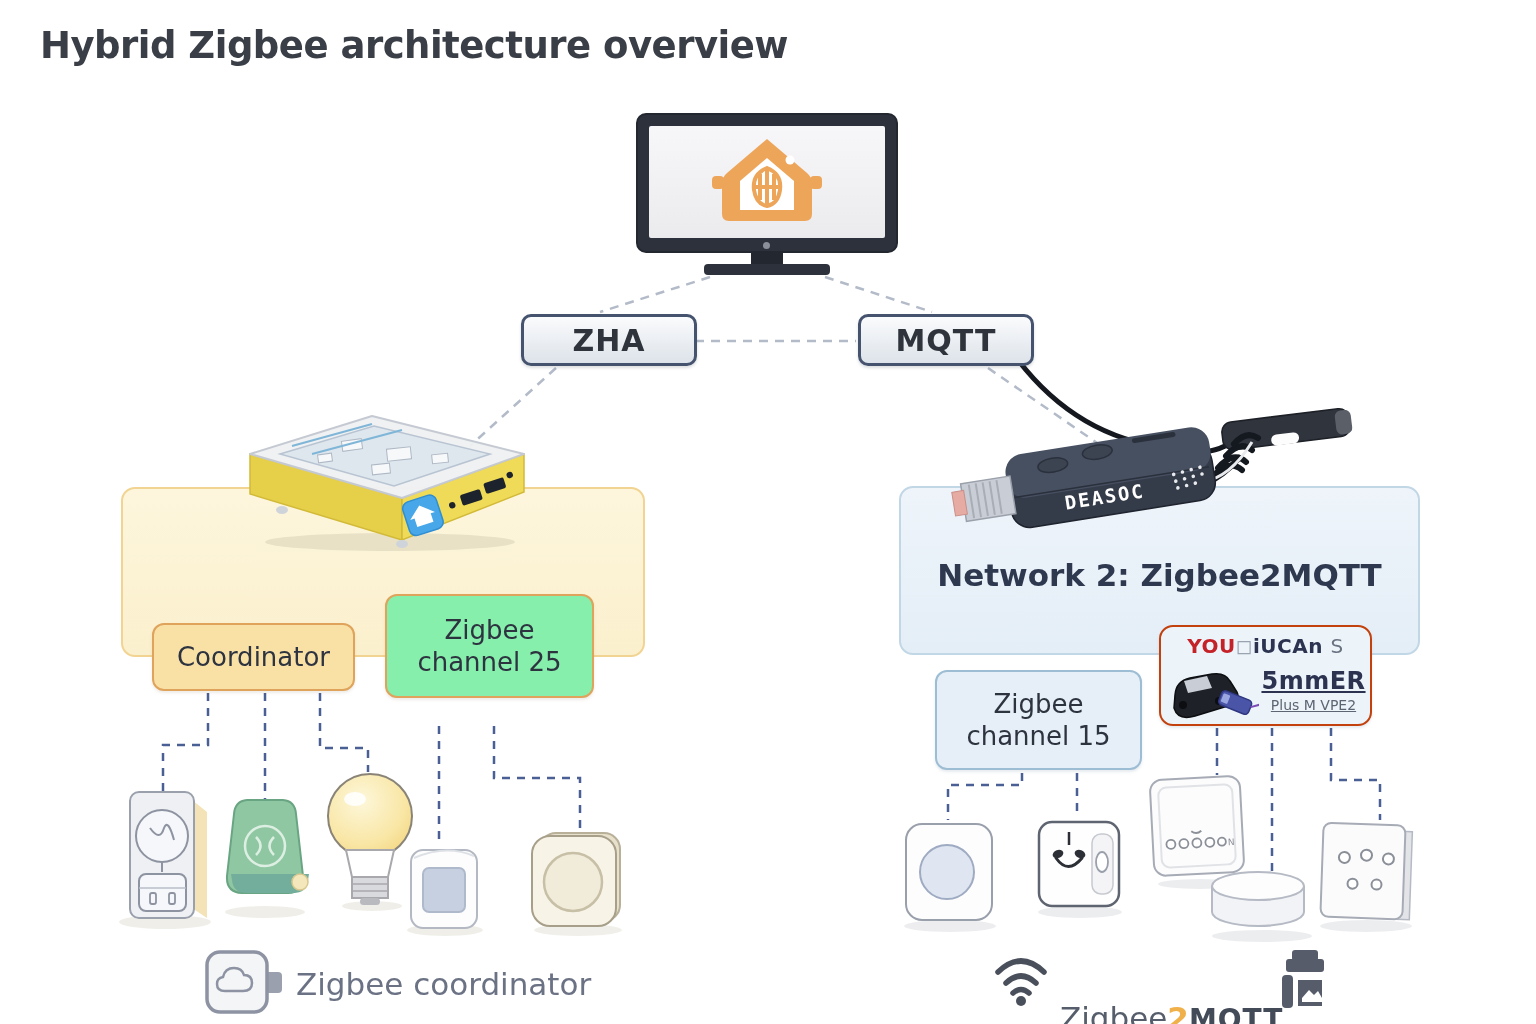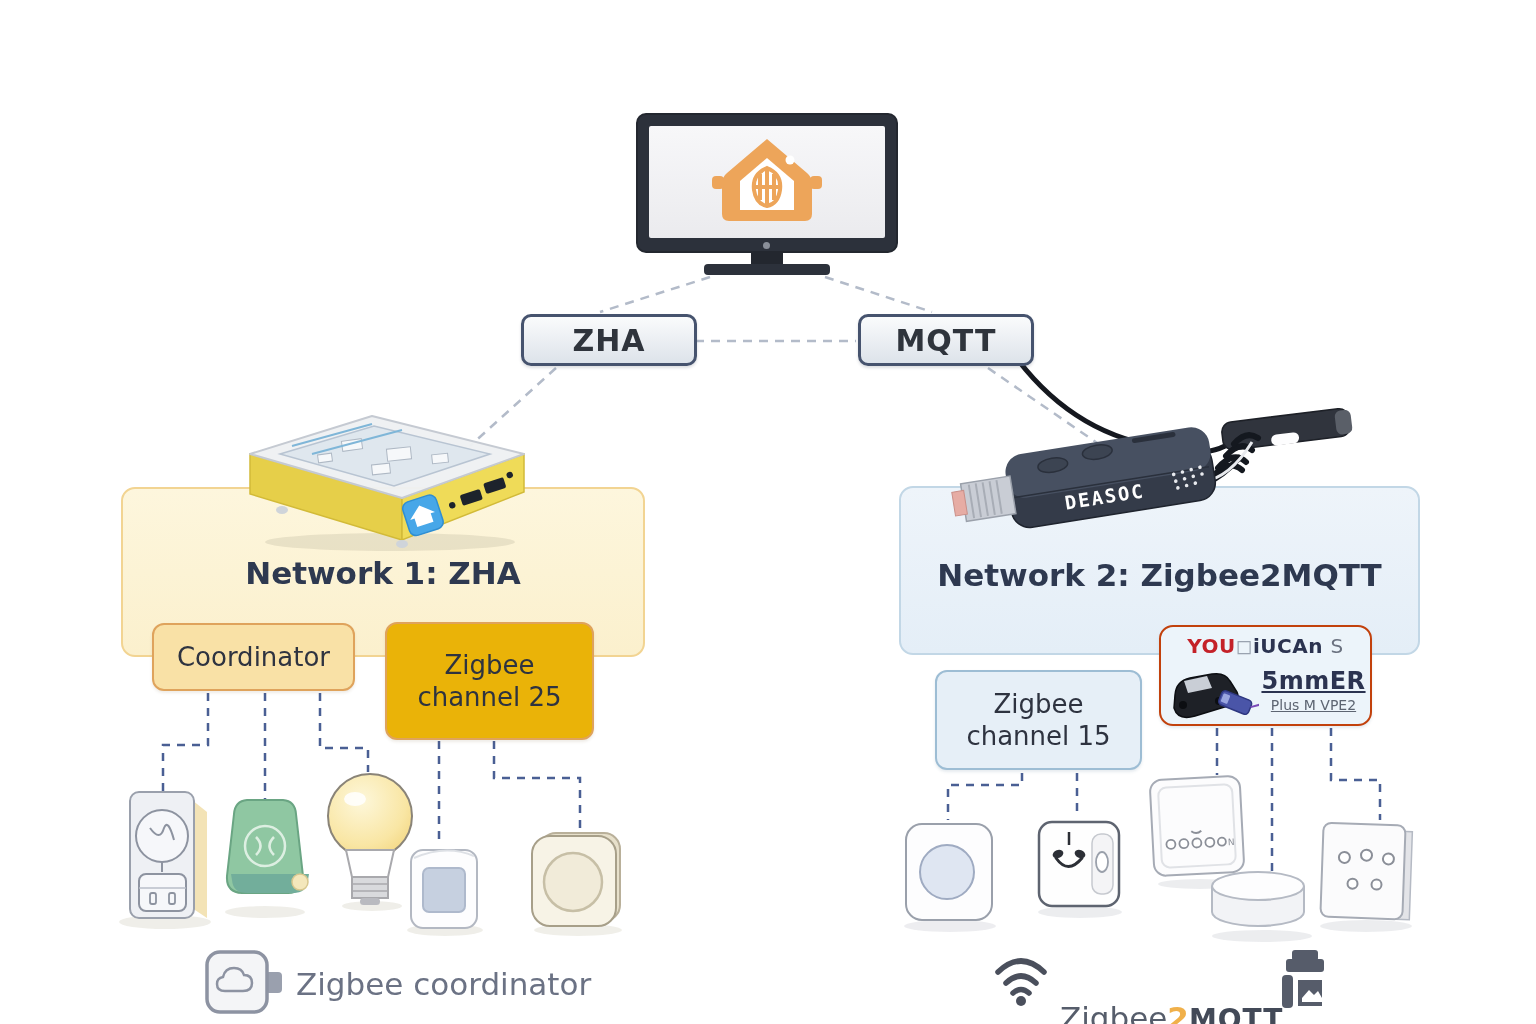--- a/index.html
+++ b/index.html
@@ -31,21 +31,21 @@
   .panel1{left:121px;top:487px;width:524px;height:170px;background:linear-gradient(180deg,#fdf6dd,#fbf0cd);border:2px solid #f2d492;}
   .panel2{left:899px;top:486px;width:521px;height:169px;background:linear-gradient(180deg,#eef4fa,#e4eef7);border:2px solid #c2d7e6;}
   .panel-title{font-size:31px;font-weight:700;color:#2e3950;text-align:center;}
   .p1-title{left:121px;top:555px;width:524px;}
   .p2-title{left:899px;top:557px;width:521px;}
 
   .subbox{box-sizing:border-box;border-radius:12px;display:flex;align-items:center;justify-content:center;
           text-align:center;font-size:26px;color:#2e3340;line-height:1.25;
           box-shadow:0 2px 3px rgba(120,100,60,.12);}
   .box-coordinator{left:152px;top:623px;width:203px;height:68px;background:#f9e1a6;border:2px solid #dfa35c;}
-  .box-channel25{left:385px;top:622px;width:209px;height:118px;background:#eab308;border:2px solid #dfa35c;}
+  .box-channel25{left:385px;top:594px;width:209px;height:104px;background:#86efac;border:2px solid #dfa35c;}
   .box-channel15{left:935px;top:626px;width:207px;height:100px;background:#e6eff7;border:2px solid #9dbdd4;box-shadow:0 2px 3px rgba(90,120,150,.15);margin-top:44px;}
   .box-vendor{left:1159px;top:625px;width:213px;height:101px;background:#ecf4fa;border:2px solid #c2410c;border-radius:14px;box-sizing:border-box;box-shadow:0 2px 3px rgba(90,120,150,.15);}
   .channel-text{width:160px;}
 
   
   .vendor-line1{position:absolute;top:7px;left:0;width:100%;text-align:center;font-size:20px;font-weight:700;letter-spacing:.5px;}
   .vendor-line1 .red{color:#c42128;}
   .vendor-line1 .boxch{color:#9aa3b0;font-weight:400;}
   .vendor-line1 .navy{color:#2b3350;}
   .vendor-line1 .sfx{color:#6b7280;font-weight:400;}
@@ -88,24 +88,24 @@
       <path d="M494,726 V778 H580 V832"></path>
 
       <path d="M1022,728 V785 H948 V820"></path>
       <path d="M1077,728 V816"></path>
       <path d="M1217,728 V775"></path>
       <path d="M1272,728 V880"></path>
       <path d="M1331,728 V780 H1380 V820"></path>
     </g>
   </svg>
 
+  <div class="abs page-title">Hybrid Zigbee architecture overview</div>
 
   <div class="abs panel panel1"></div>
   <div class="abs panel panel2"></div>
-  <div class="abs panel-title p1-title">Network 1: ZHA</div>
   <div class="abs panel-title p2-title">Network 2: Zigbee2MQTT</div>
 
   <div class="abs subbox box-coordinator">
     <span>Coordinator</span>
   </div>
   <div class="abs subbox box-channel25">
     <span class="channel-text">Zigbee channel 25</span>
   </div>
   <div class="abs subbox box-channel15">
     <span class="channel-text">Zigbee channel 15</span>

